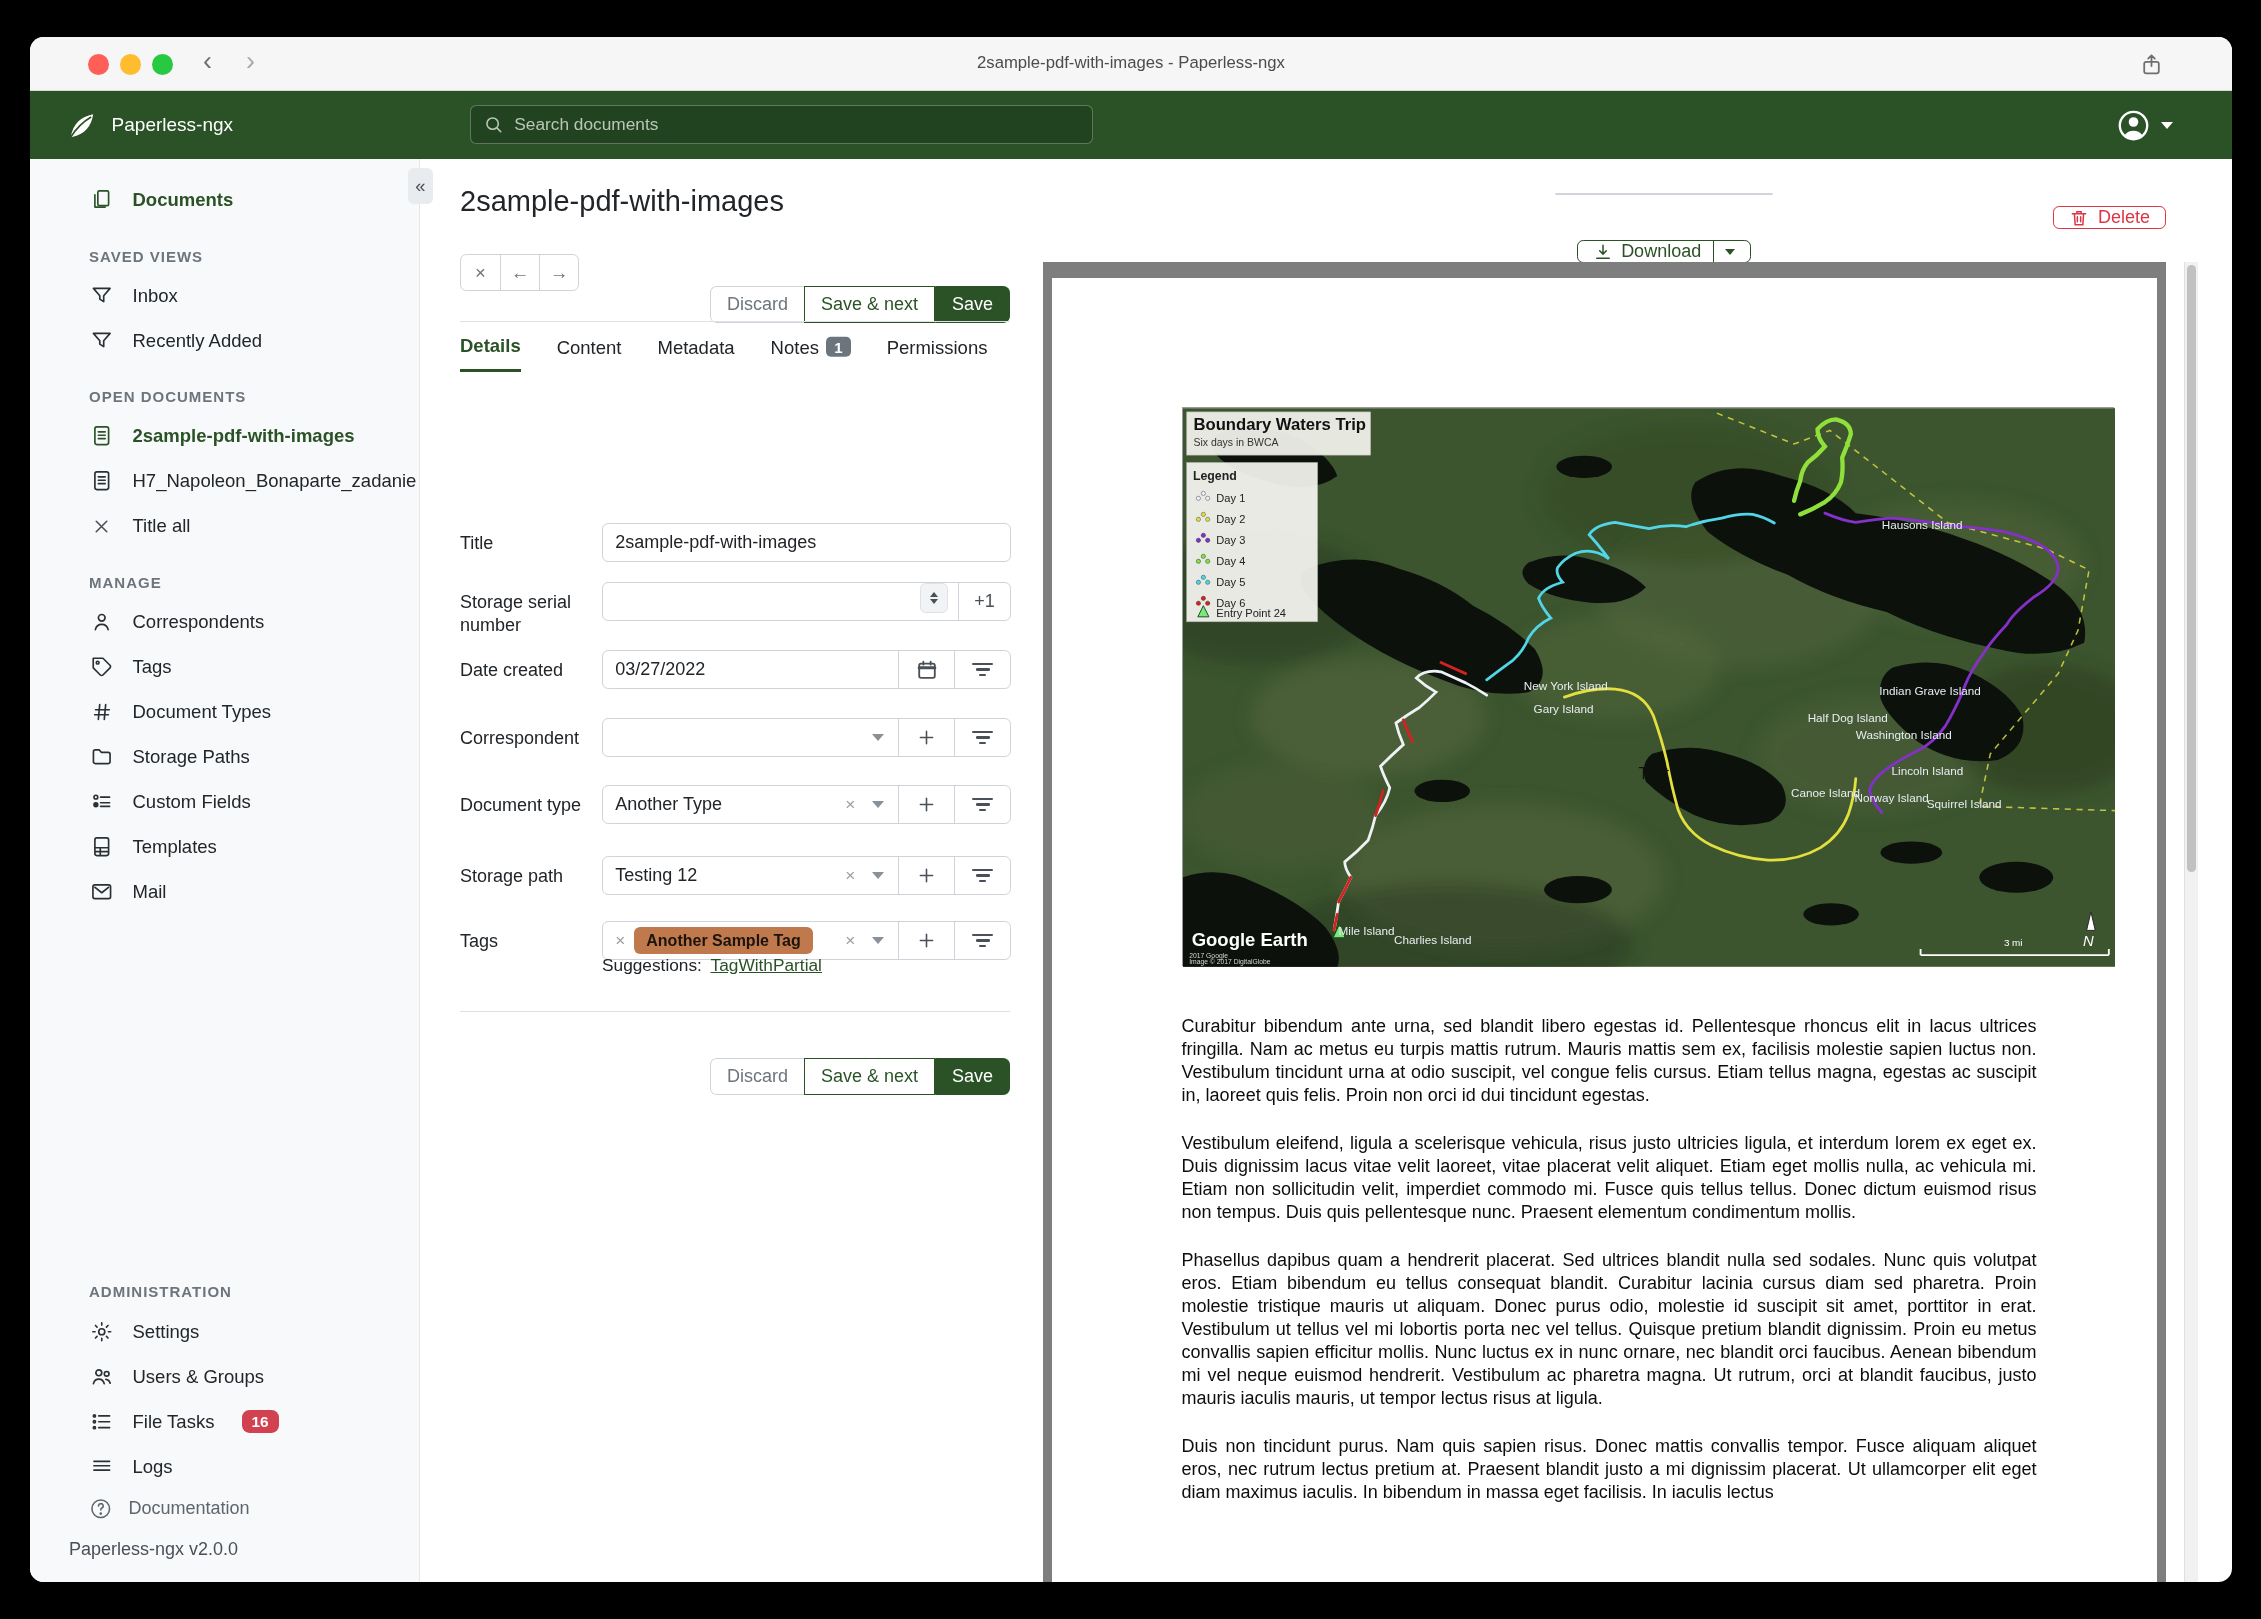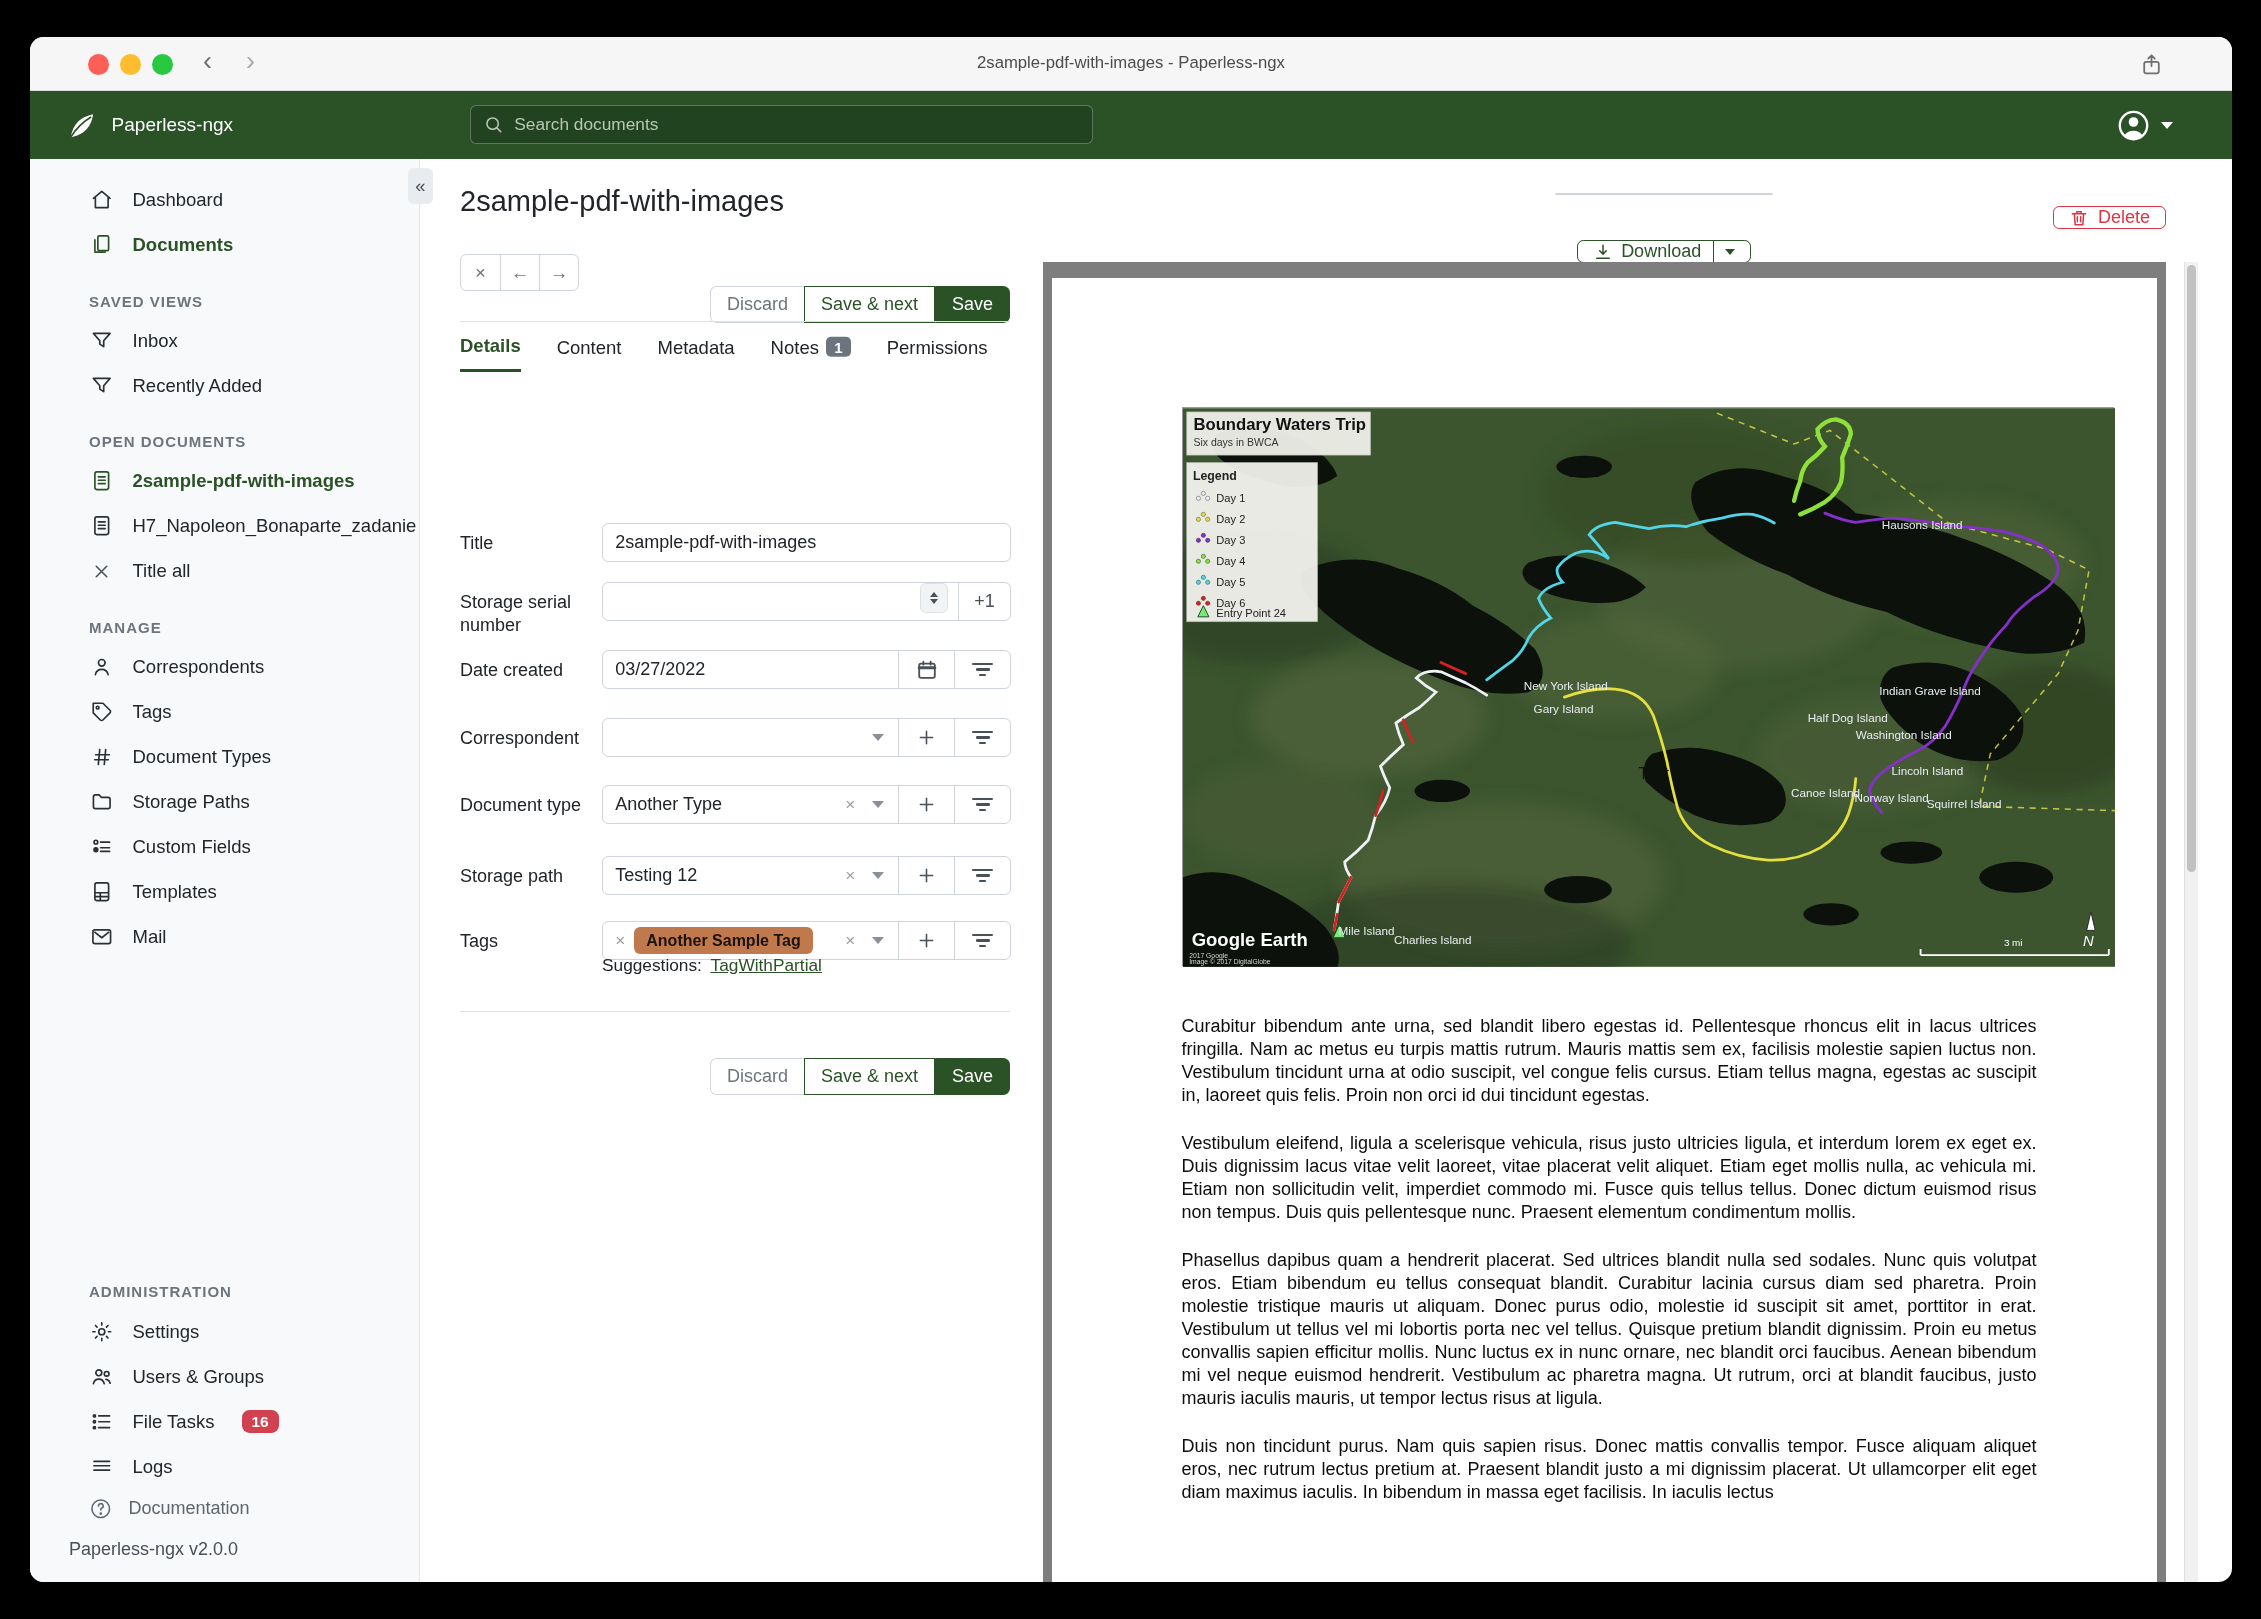--- a/index.html
+++ b/index.html
@@ -165,28 +165,20 @@
             <circle cx="12" cy="12" r="9.4" fill="none" stroke="#fff" stroke-width="1.6"></circle>
             <circle cx="12" cy="9.6" r="3.3" fill="#fff"></circle>
             <path d="M5.9 18.6a7.6 7.6 0 0 1 12.2 0 9.4 9.4 0 0 1-12.2 0z" fill="#fff"></path>
           </svg>
       </span>
       <span style="width:0;height:0;border-left:6.2px solid transparent;border-right:6.2px solid transparent;border-top:7.4px solid #fff;"></span>
     </div>
   </div>
 
   <div class="sidebar">
-    <div class="sitem">
-      <span class="sic">
-          <svg class="ic" width="23.5" height="23.5" viewBox="0 0 24 24" fill="none" stroke="currentColor" stroke-width="1.7" stroke-linecap="round" stroke-linejoin="round">
-            <path d="M3.5 10.5 12 3.5l8.5 7M5.5 9.7V20h13V9.7"></path>
-          </svg>
-        </span>
-      <span>Dashboard</span>
-    </div>
     <div class="sitem active">
       <span class="sic">
           <svg class="ic" width="23.5" height="23.5" viewBox="0 0 24 24" fill="none" stroke="currentColor" stroke-width="1.7" stroke-linecap="round" stroke-linejoin="round">
             <rect x="8" y="3" width="11" height="15" rx="1.5"></rect>
             <path d="M5 7v12.5h10.5"></path>
           </svg>
         </span>
       <span>Documents</span>
     </div>
 

